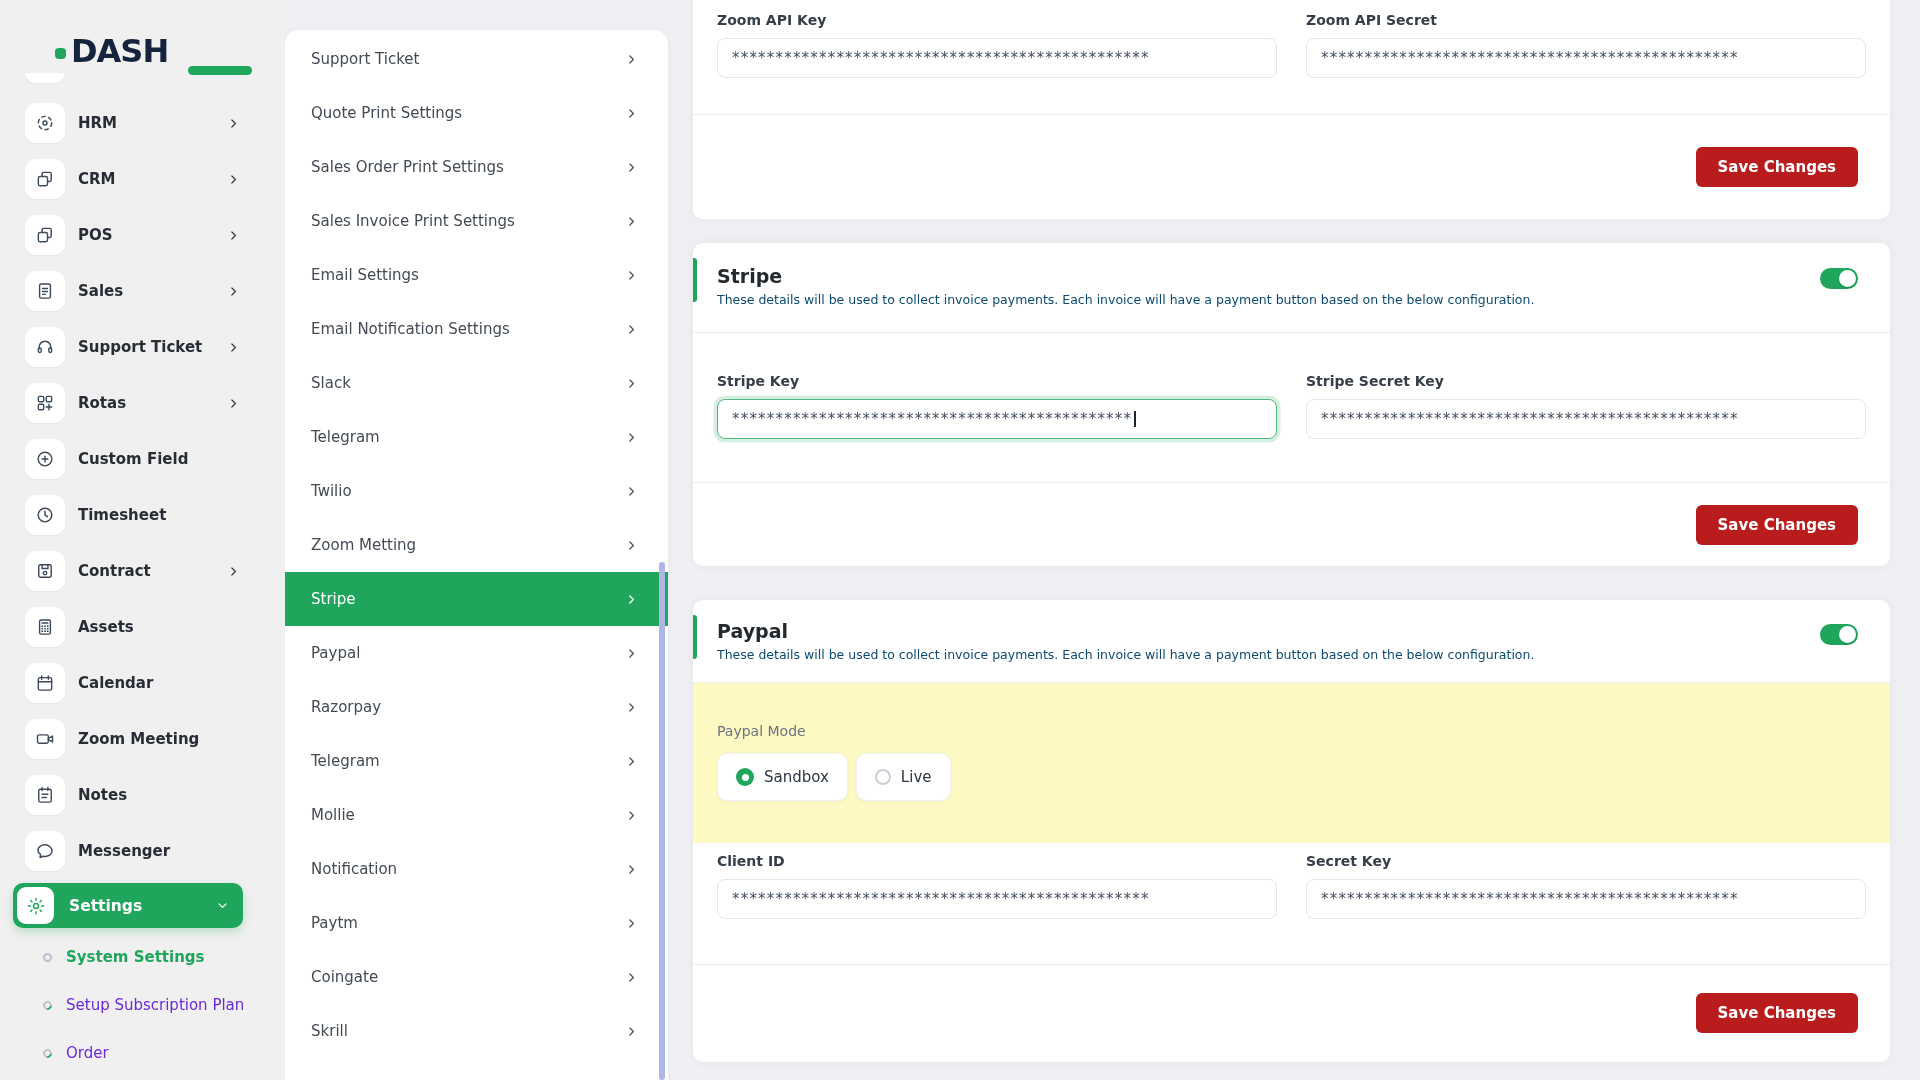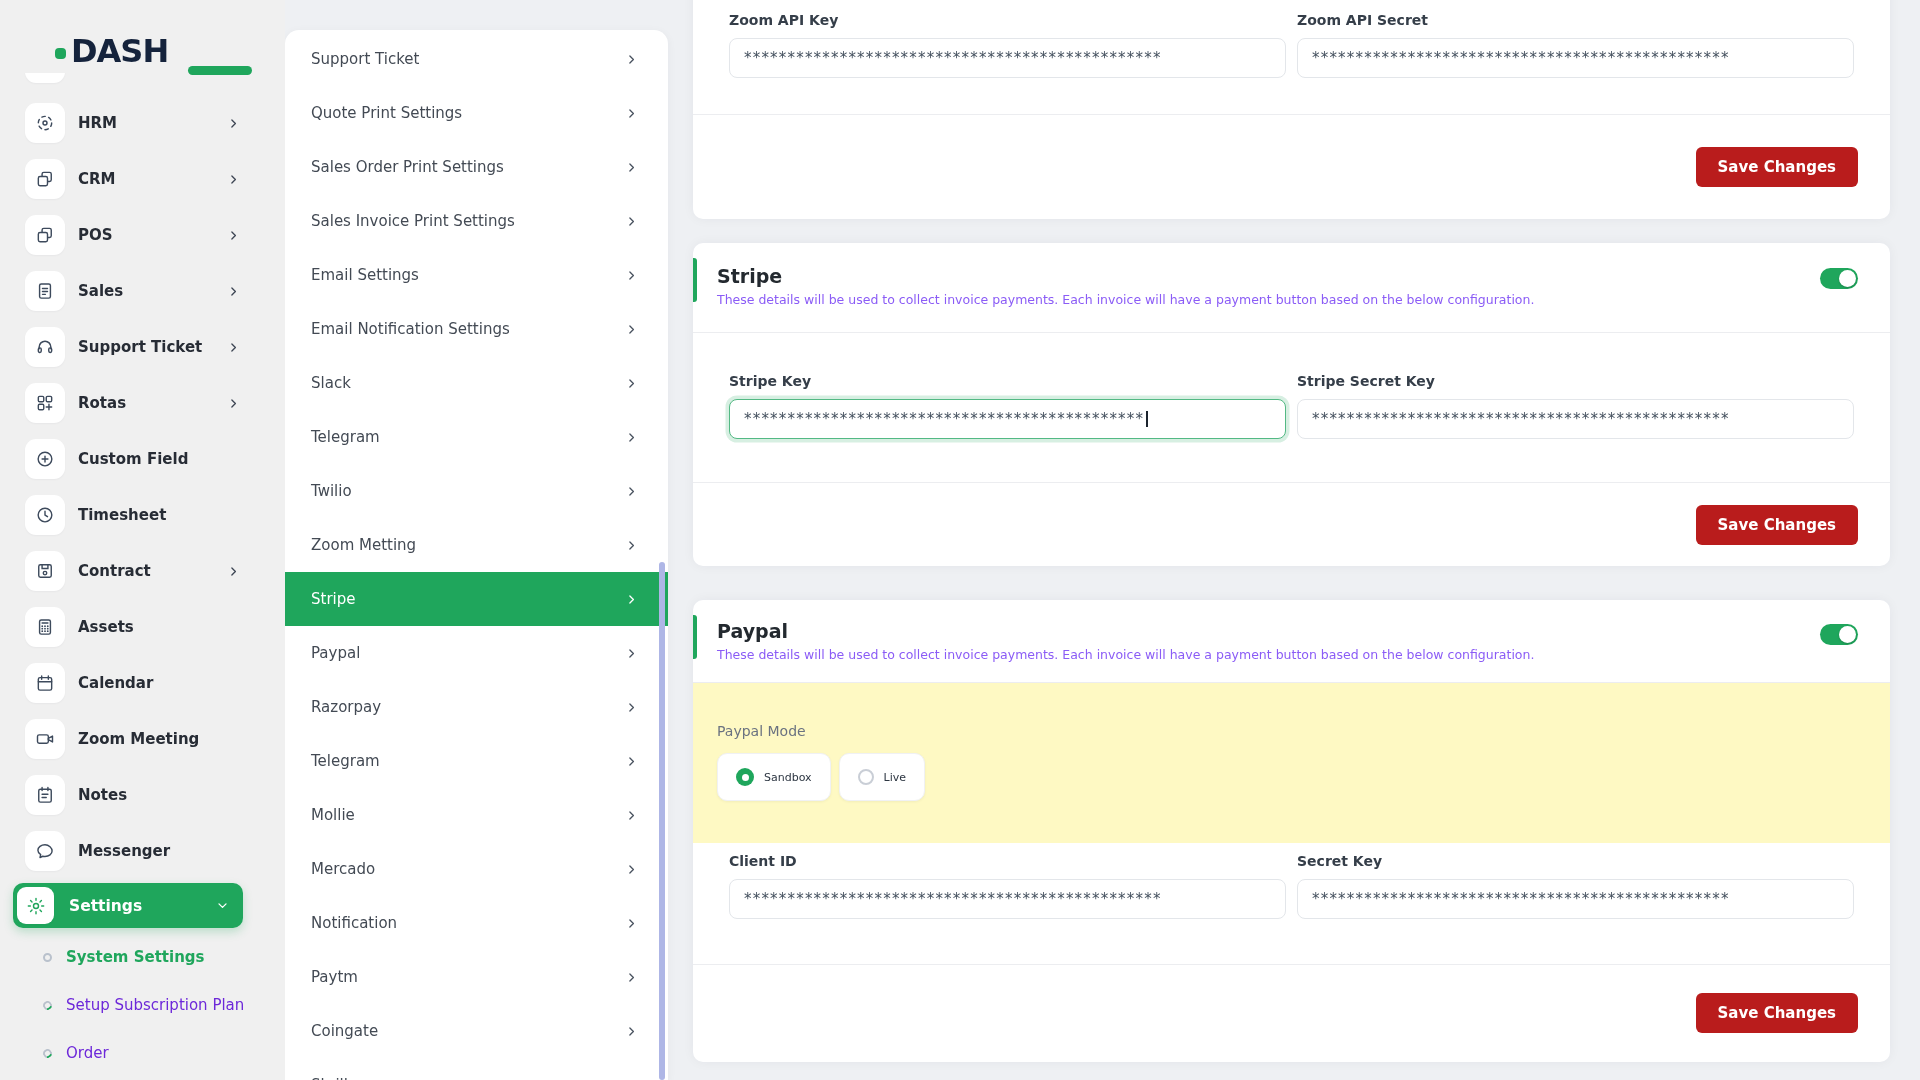--- a/index.html
+++ b/index.html
@@ -44,28 +44,28 @@
   
   .card { position:absolute; left:693px; width:1197px; background:#fff; border-radius:10px; box-shadow:0 0 12px rgba(15,34,58,.05); }
   .card1 { top:-28px; height:247px; }
   .card2 { top:243px; height:323px; }
   .card3 { top:600px; height:462px; }
 
   .chead { position:relative; border-bottom:1px solid #ecedf0; padding:22px 24px 0; }
   .card2 .chead { height:90px; }
   .card3 .chead { height:83px; padding-top:20px; }
   .ctitle { font-size:19px; font-weight:700; color:#23292f; }
-  .cdesc { margin-top:5px; font-size:12.5px; color:#8b5cf6; }
+  .cdesc { margin-top:5px; font-size:12.5px; color:#0c4a6e; }
   .accent { position:absolute; left:0; top:15px; width:4px; height:44px; background:#1fa65c; border-radius:0 3px 3px 0; }
 
   .toggle { position:absolute; right:32px; top:25px; width:38px; height:21px; border-radius:11px; background:#1fa65c; cursor:pointer; }
   .card3 .toggle { top:24px; }
   .knob { position:absolute; right:2px; top:2px; width:17px; height:17px; border-radius:50%; background:#fff; box-shadow:0 1px 2px rgba(0,0,0,.2); }
 
-  .fieldrow { display:flex; gap:11px; padding:0 36px; }
+  .fieldrow { display:flex; gap:29px; padding:0 24px; }
   .fgroup { width:560px; }
   .flabel { display:block; font-size:14px; font-weight:600; color:#353e49; height:18px; }
   .flabel.muted { color:#6a7280; font-weight:500; }
   .inp { margin-top:8px; height:40px; border:1px solid #e3e6ea; border-radius:8px; background:#fff; display:flex; align-items:center; padding:0 14px; font-size:15px; letter-spacing:1.2px; color:#44505e; overflow:hidden; white-space:nowrap; cursor:text; }
   .inp.focused { border:1.5px solid #53b984; box-shadow:0 0 0 3.5px rgba(34,166,92,.18); }
   .caret { width:1.5px; height:16px; background:#1c242e; margin-left:2px; flex:none; }
 
   .card1 { padding-top:40px; }
   .div1 { margin-top:36px; border-top:1px solid #ecedf0; }
   .cfoot { padding:32px 32px 0 0; }
@@ -74,21 +74,21 @@
   .card3 .cfoot { height:98px; border-top:1px solid #ecedf0; padding-top:28px; }
   .save { float:right; height:40px; padding:0 22px; background:#b91c1c; color:#fff; border:none; border-radius:6px; font-size:15px; font-weight:600; font-family:inherit; cursor:pointer; }
 
   .modeband { height:160px; background:#fef9c3; padding:40px 24px 0; }
   .radiorow { margin-top:12px; display:flex; gap:8px; }
   .radio-box { height:48px; background:#fff; border:1px solid #f0f1f4; border-radius:10px; box-shadow:0 1px 3px rgba(0,0,0,.05); display:inline-flex; align-items:center; padding:0 18px; cursor:pointer; }
   .rdo { width:18px; height:18px; border-radius:50%; flex:none; }
   .rdo.on { background:#1fa65c; position:relative; }
   .rdo.on::after { content:""; position:absolute; left:5.5px; top:5.5px; width:7px; height:7px; border-radius:50%; background:#fff; }
   .rdo.off { width:16px; height:16px; border:2px solid #c9ced6; background:#fff; }
-  .radio-box .rlabel { margin-left:10px; font-size:11px; color:#2d3642; font-weight:500; }
+  .radio-box .rlabel { margin-left:10px; font-size:15px; color:#2d3642; font-weight:500; }
 
   .card3 .fields { height:121px; padding-top:10px; }
 </style>
 </head>
 <body>
 
 <svg width="0" height="0" style="position:absolute">
   <defs>
     <symbol id="i-crosshair" viewBox="0 0 24 24">
         <g fill="none" stroke="currentColor" stroke-width="1.7" stroke-linecap="round">
@@ -487,28 +487,20 @@
     <div class="pitem">
         <span>Telegram</span>
         <span class="chev">
           <svg>
             <use href="#i-chev-r"></use>
           </svg>
         </span>
       </div>
     <div class="pitem">
         <span>Mollie</span>
-        <span class="chev">
-          <svg>
-            <use href="#i-chev-r"></use>
-          </svg>
-        </span>
-      </div>
-    <div class="pitem">
-        <span>Mercado</span>
         <span class="chev">
           <svg>
             <use href="#i-chev-r"></use>
           </svg>
         </span>
       </div>
     <div class="pitem">
         <span>Notification</span>
         <span class="chev">
           <svg>

